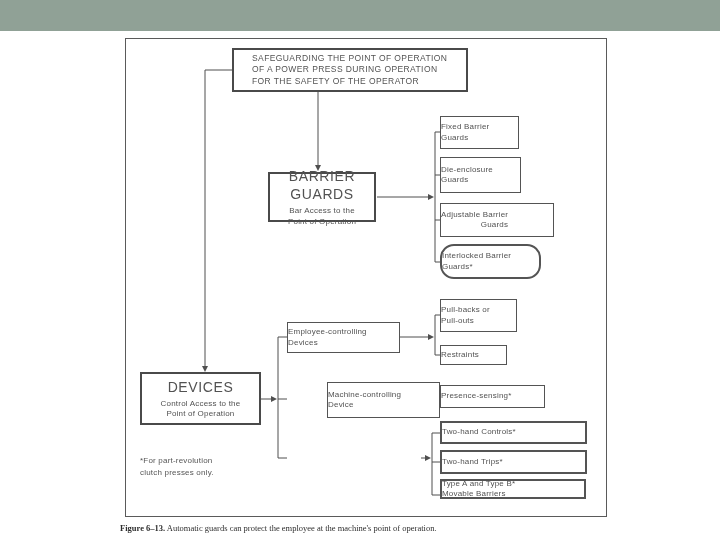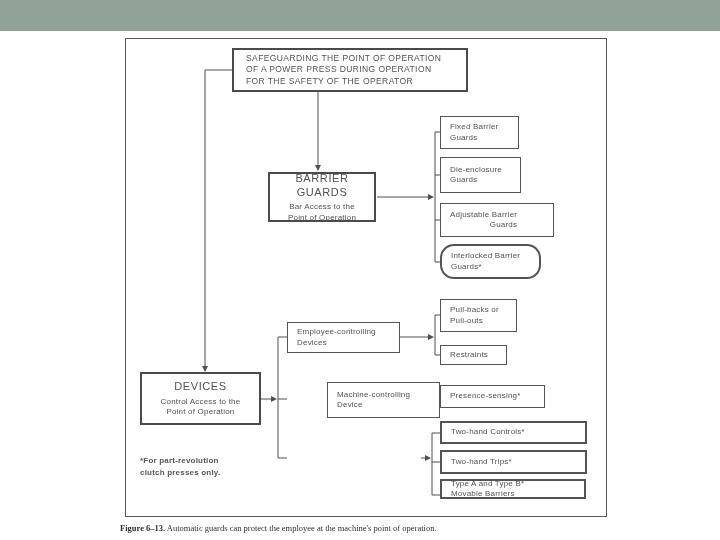--- a/index.html
+++ b/index.html
@@ -4,29 +4,29 @@
 <style>
   html,body{margin:0;padding:0;background:#ffffff;}
   .page{position:relative;width:720px;height:540px;background:#ffffff;overflow:hidden;
         font-family:"Liberation Sans","DejaVu Sans",sans-serif;color:#4d4d4d;}
   .band{position:absolute;left:0;top:0;width:720px;height:31px;background:#90a196;}
   .frame{position:absolute;left:125px;top:38px;width:482px;height:479px;
          border:1px solid #5a5a5a;background:#ffffff;box-sizing:border-box;}
   .connectors{position:absolute;left:0;top:0;width:720px;height:540px;pointer-events:none;}
   .bx{position:absolute;border:1px solid #545454;background:#ffffff;box-sizing:border-box;
       display:flex;align-items:center;white-space:pre-line;
-      font-size:8px;line-height:1.3;letter-spacing:0.2px;color:#525252;padding-left:9px;}
+      font-size:8px;line-height:1.3;letter-spacing:0.2px;color:#525252;padding-left:0;}
   .bx.thick{border-width:2px;border-color:#4a4a4a;}
   .bx.med{border-width:2px;}
   .bx.colcenter{flex-direction:column;justify-content:center;padding-left:0;text-align:center;}
-  .bx .ttl{letter-spacing:0.6px;font-size:11px;}
+  .bx .ttl{letter-spacing:0.6px;font-size:14px;}
   .bx .sub{margin-top:3px;font-size:8px;}
-  .rootbox{font-size:8.5px;letter-spacing:0.4px;padding-left:12px;line-height:1.35;}
+  .rootbox{font-size:8.5px;letter-spacing:0.4px;padding-left:18px;line-height:1.35;}
   .footnote{position:absolute;left:140px;top:455px;width:118px;font-size:8px;
-            line-height:1.5;letter-spacing:0.2px;white-space:pre-line;color:#565656;font-weight:bold;}
+            line-height:1.5;letter-spacing:0.2px;white-space:pre-line;color:#565656;}
   .caption{position:absolute;left:120px;top:523px;width:480px;
            font-family:"Liberation Serif","DejaVu Serif",serif;font-size:8.5px;color:#2e2e2e;}
   .caption b{font-weight:bold;text-align:center;}
 </style>
 </head>
 <body>
 
 <div class="page">
 
   <div class="band"></div>

